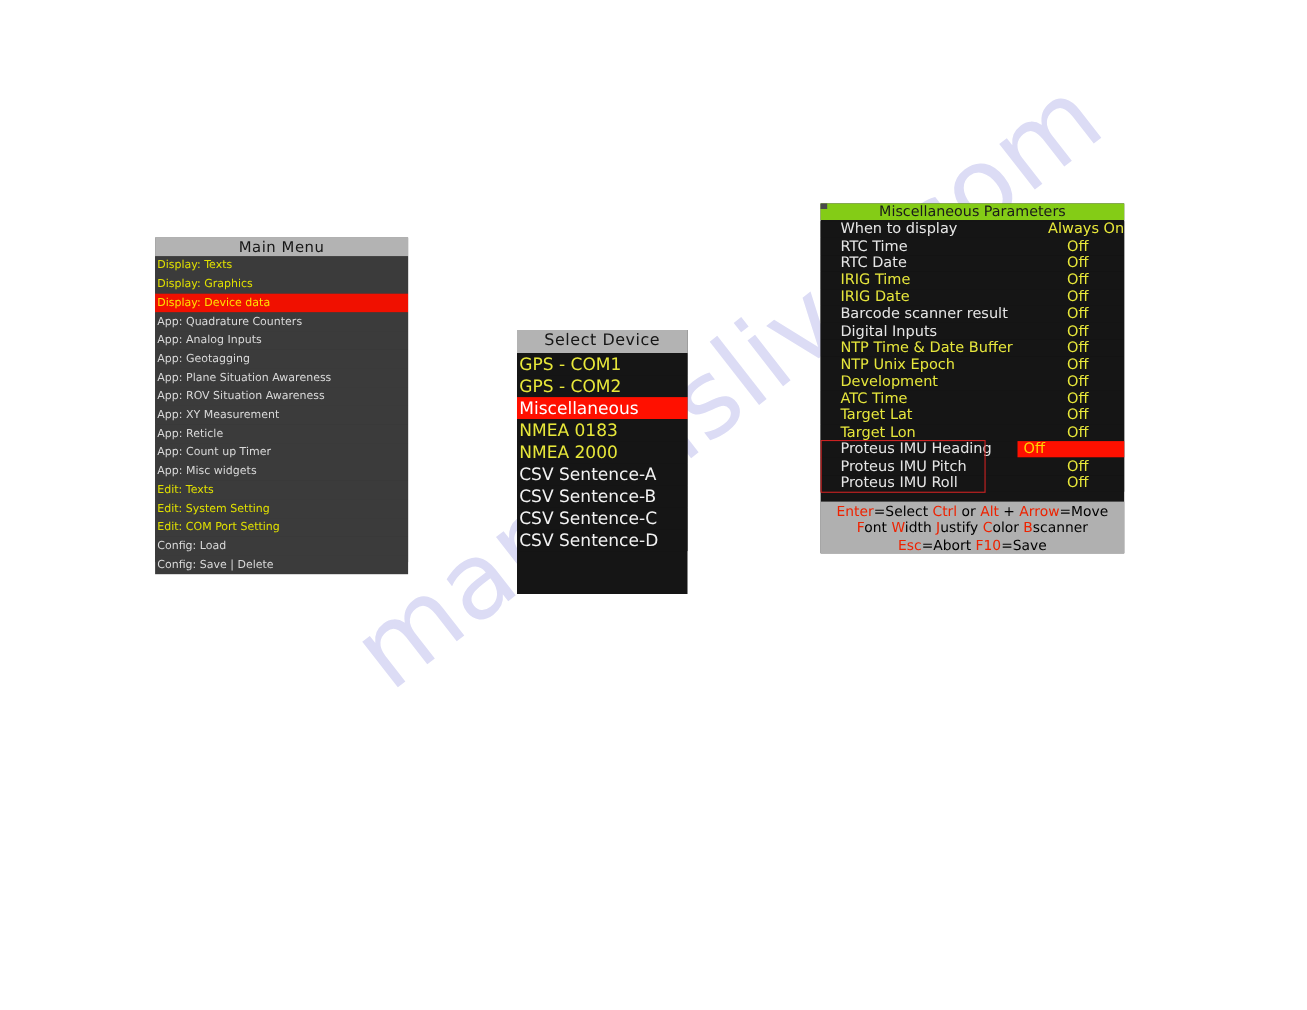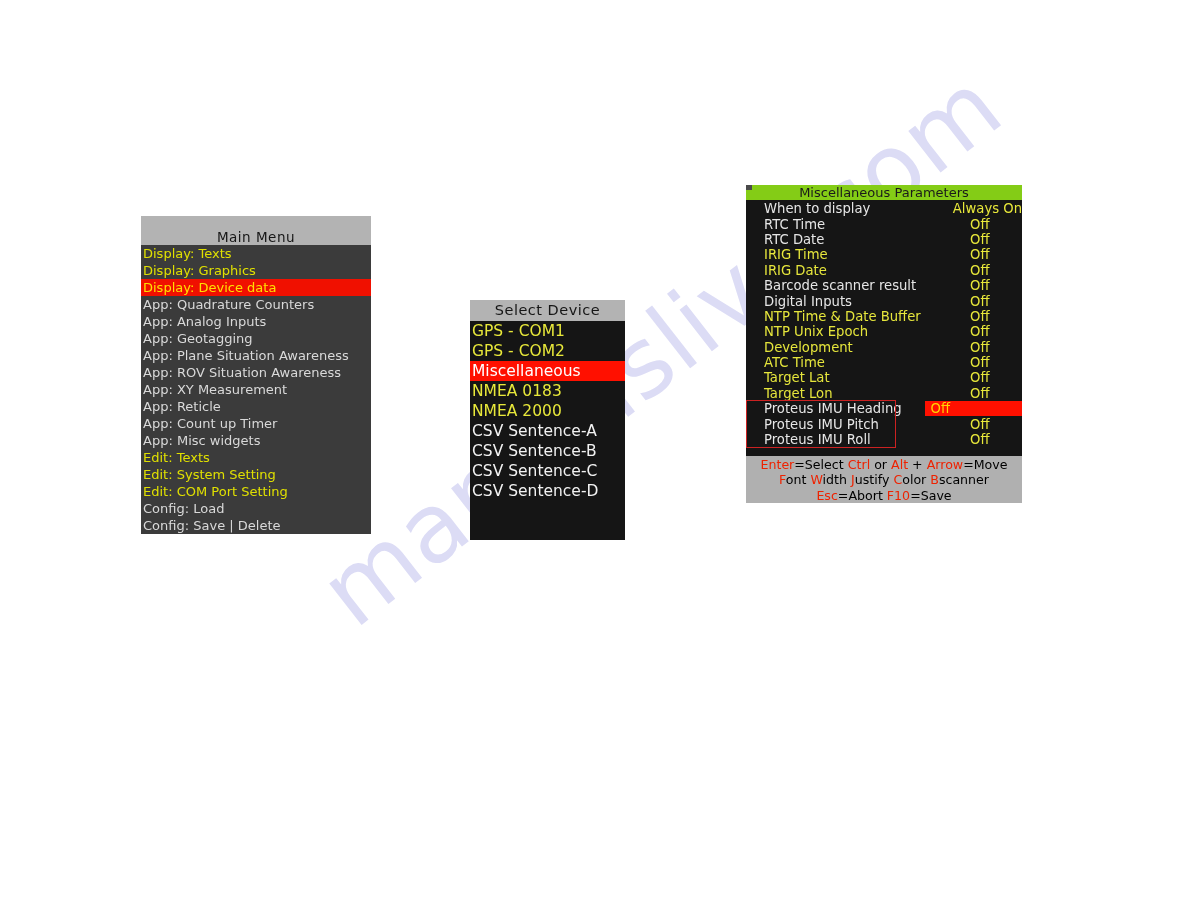--- a/index.html
+++ b/index.html
@@ -51,24 +51,24 @@
     overflow:hidden;
   }
   .row .lbl{padding-left:2px;}
 
   
   #main-menu{
     left:141px;top:216px;
     width:230px;height:295px;
     background:#3b3b3b;
   }
-  #main-menu .panel-title{height:16px;padding-top:13px;}
+  #main-menu .panel-title{height:16px;padding-top:1px;}
   #main-menu .row{
     height:17px;
-    font-size:13px;
+    font-size:10px;
     color:#d9d9d9;
     background:#3b3b3b;
   }
   #main-menu .row.yellow{color:#e0e000;}
   #main-menu .row.sel{background:#f01000;color:#ffe000;}
 
   
   #select-device{
     left:470px;top:300px;
     width:155px;height:240px;

